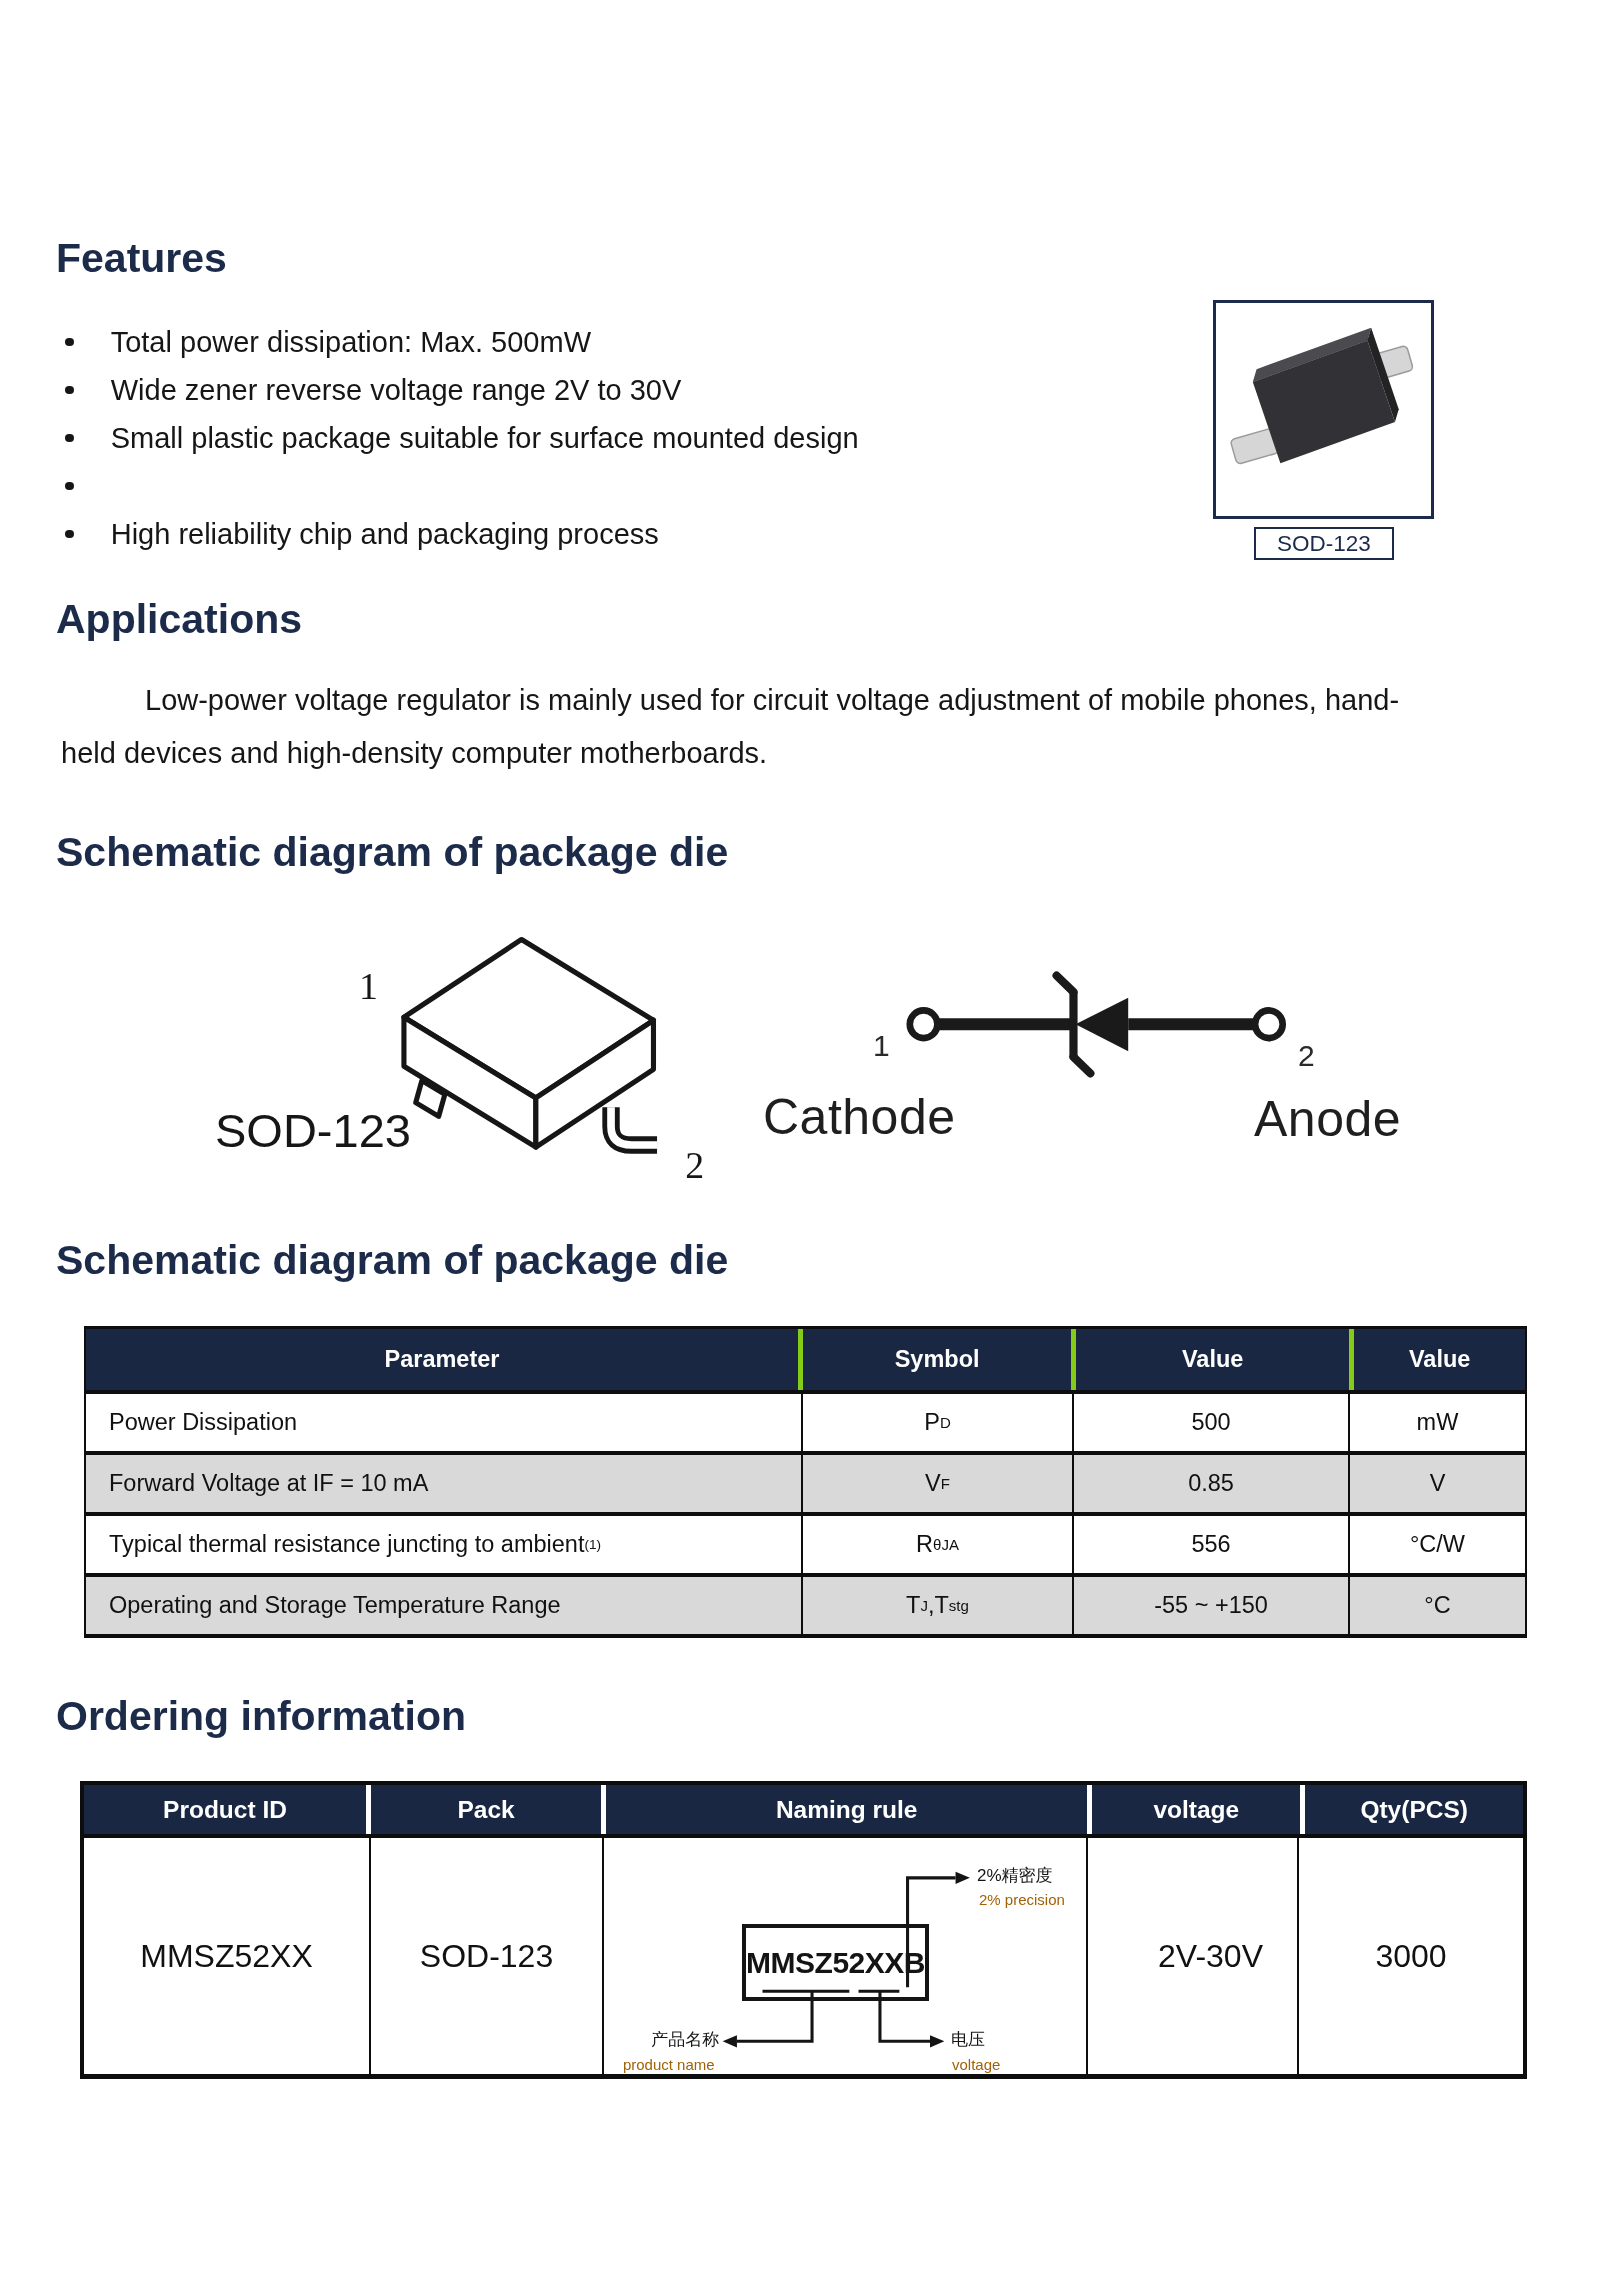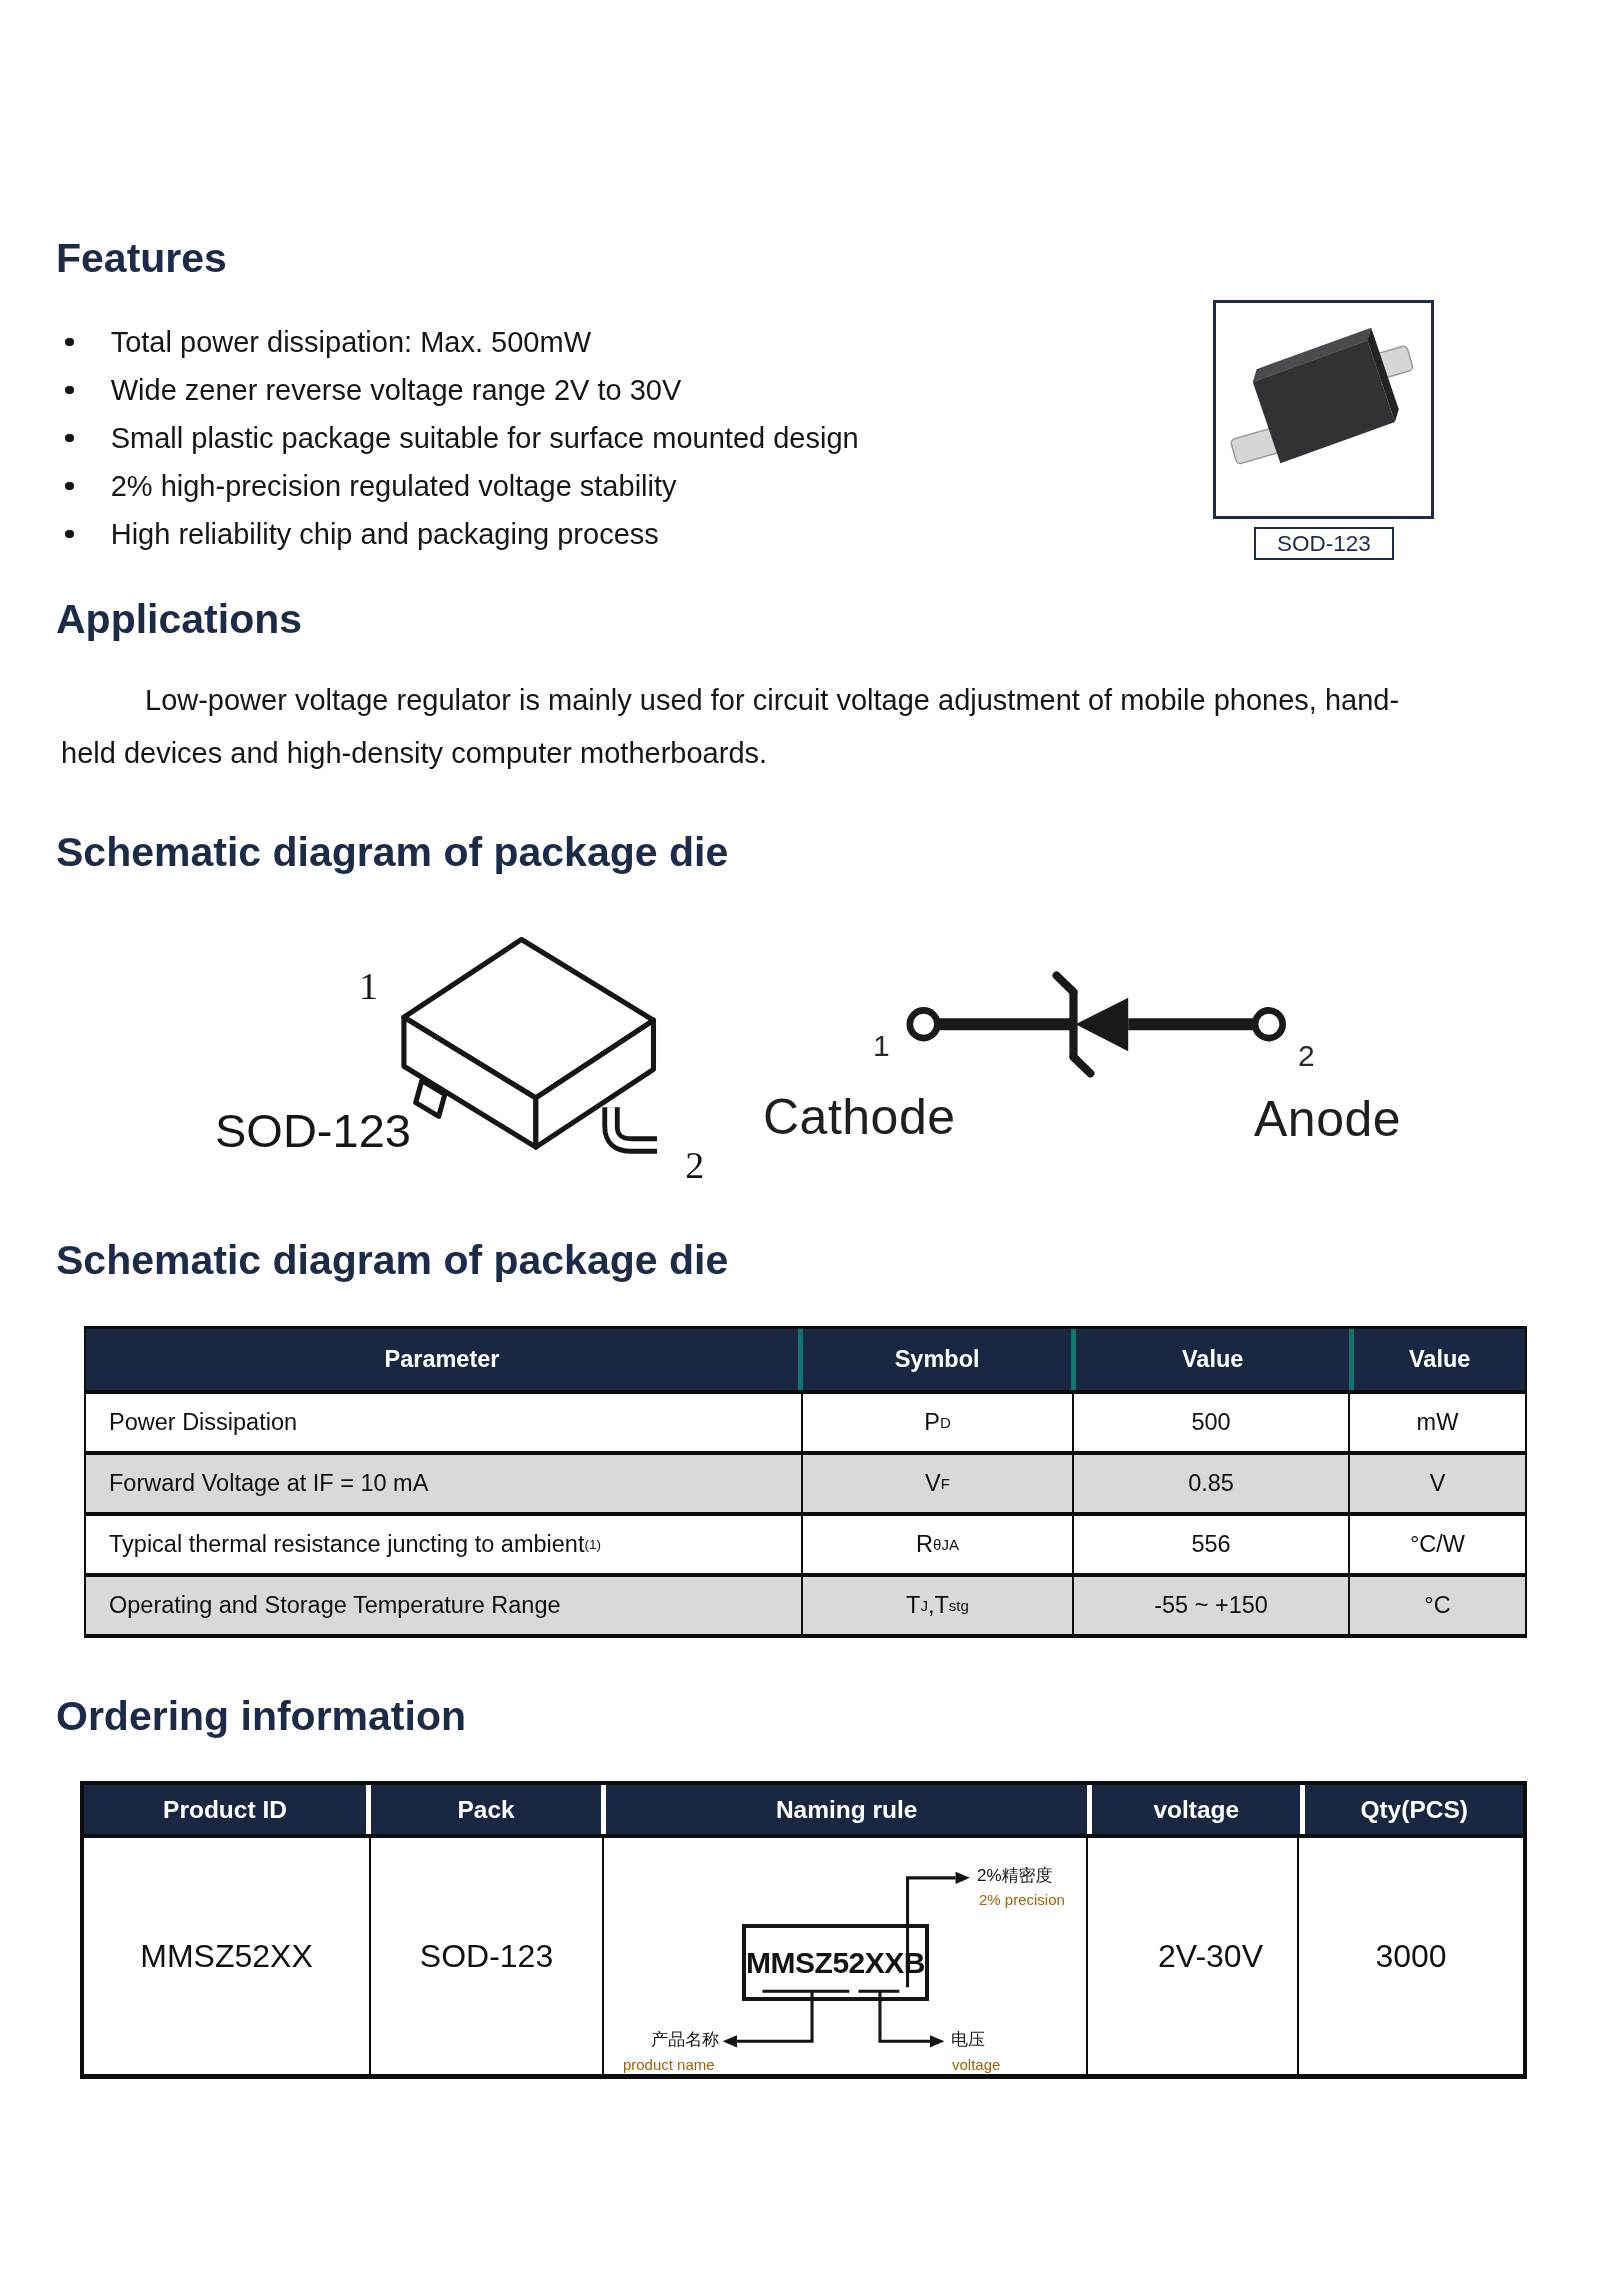--- a/index.html
+++ b/index.html
@@ -18,21 +18,21 @@
   .para-line{position:absolute;font-size:29px;color:#161616;white-space:nowrap;line-height:1.2;}
   
   .pkg-svg{position:absolute;left:322px;top:918px;}
   .pkg-label{position:absolute;left:215px;top:1103px;font-size:47px;color:#161616;white-space:nowrap;}
   
   .diode-svg{position:absolute;left:897px;top:969px;}
   .pin-num{position:absolute;font-size:30px;color:#2a2a2a;}
   .electrode{position:absolute;font-size:50px;color:#1f1f1f;letter-spacing:0.5px;white-space:nowrap;}
   
   .t1{position:absolute;left:84px;top:1326px;width:1443px;border:2.6px solid #0d0d0d;border-top-width:3.1px;border-bottom-width:4.1px;box-sizing:border-box;background:#fff;}
-  .t1-header{display:flex;gap:5.1px;height:61px;background:#0f766e;}
+  .t1-header{display:flex;gap:5.1px;height:61px;background:#84cc16;}
   .t1-header .hc{background:#1a2742;color:#fff;font-size:23.5px;font-weight:bold;display:flex;align-items:center;justify-content:center;box-sizing:border-box;}
   .t1 .w1{width:712px;} .t1 .w2{width:268px;} .t1 .w3{width:273px;} .t1 .w4{flex:1;}
   .t1-row{display:flex;border-top:4.1px solid #0d0d0d;height:57px;}
   .t1-row.gray{background:#d9d9d9;}
   .t1-row .c{display:flex;align-items:center;justify-content:center;font-size:23.5px;color:#111;box-sizing:border-box;}
   .t1-row .c.param{justify-content:flex-start;padding-left:23px;width:715px;}
   .t1-row .c.sym{width:271px;border-left:2px solid #0d0d0d;}
   .t1-row .c.val{width:276px;border-left:2px solid #0d0d0d;}
   .t1-row .c.unit{flex:1;border-left:2px solid #0d0d0d;}
   .t1 sub,.naming sub{font-size:.64em;}
@@ -69,21 +69,20 @@
     <li>
         <span class="dot"></span>
         <span>Wide zener reverse voltage range 2V to 30V</span>
       </li>
     <li>
         <span class="dot"></span>
         <span>Small plastic package suitable for surface mounted design</span>
       </li>
     <li>
         <span class="dot"></span>
-        <span>2% high-precision regulated voltage stability</span>
       </li>
     <li>
         <span class="dot"></span>
         <span>High reliability chip and packaging process</span>
       </li>
   </ul>
 
   <div class="photo-box">
     <svg width="214" height="212" viewBox="0 0 419 414">
       <g transform="rotate(-16 210 207)">

